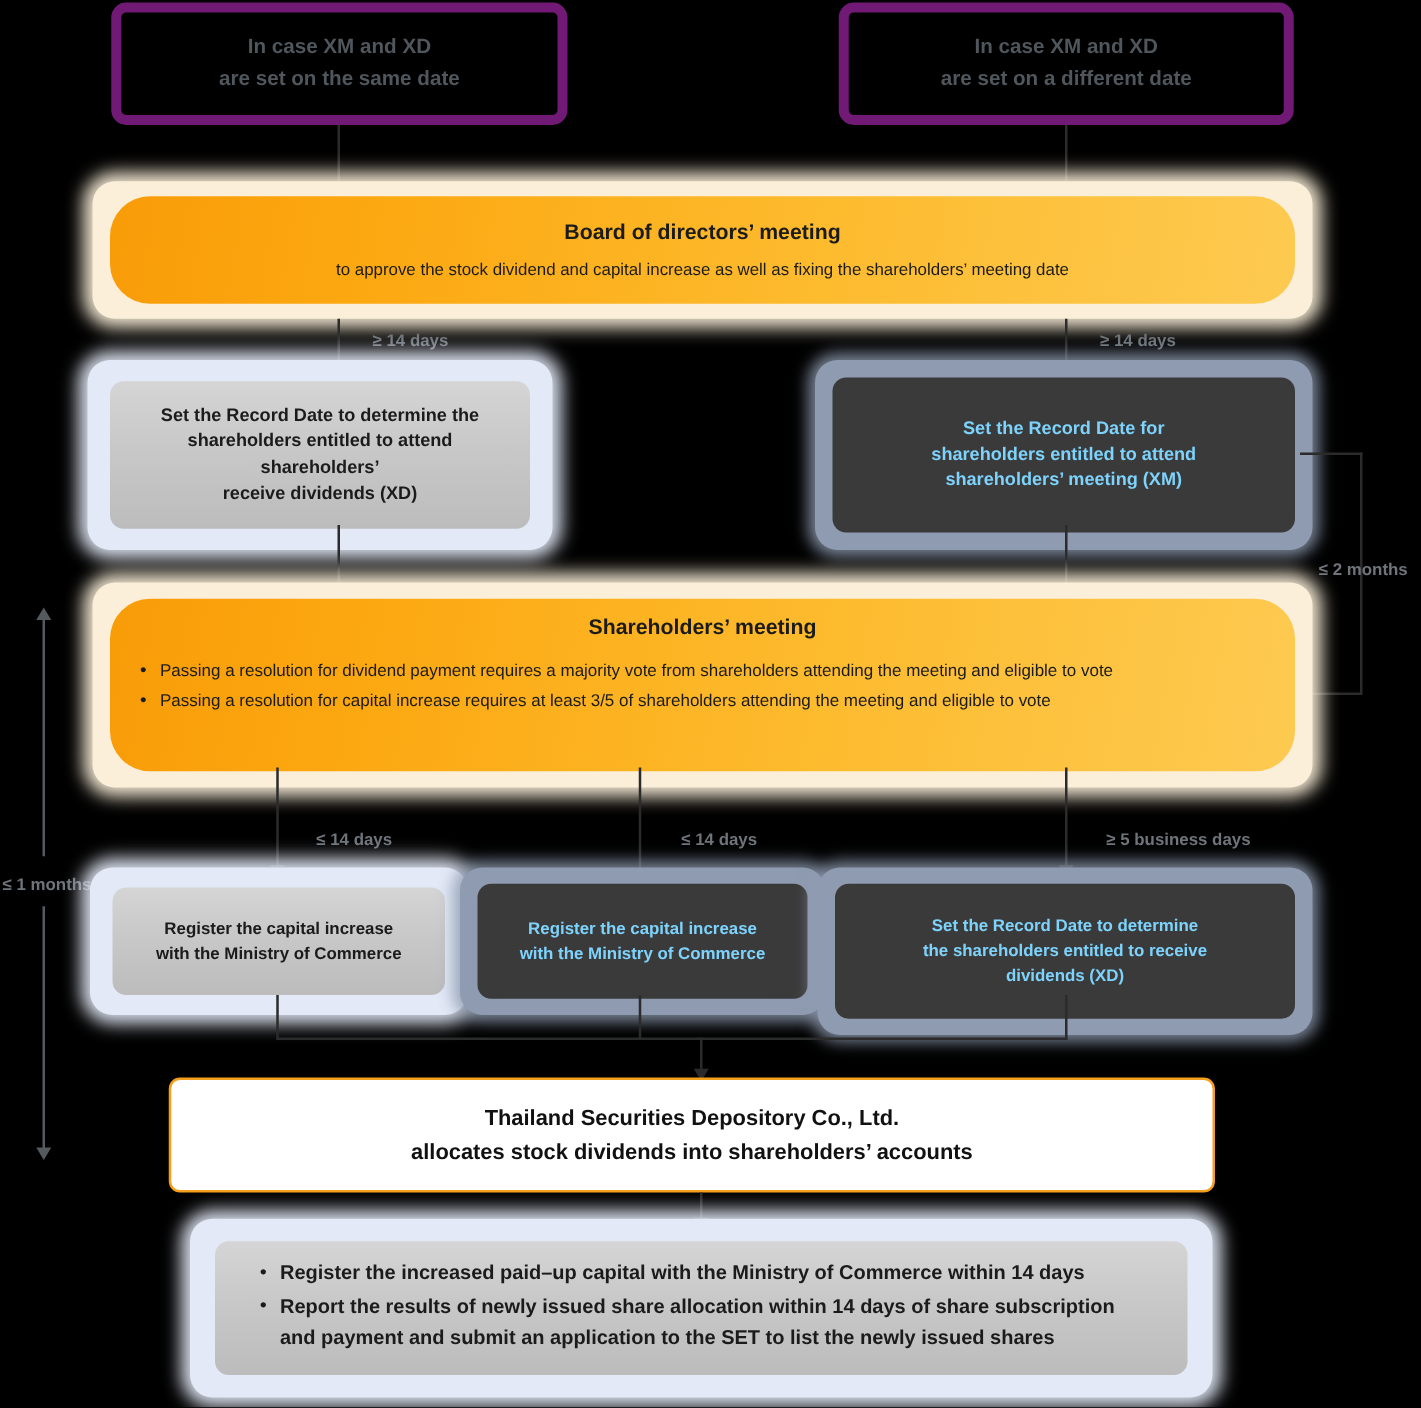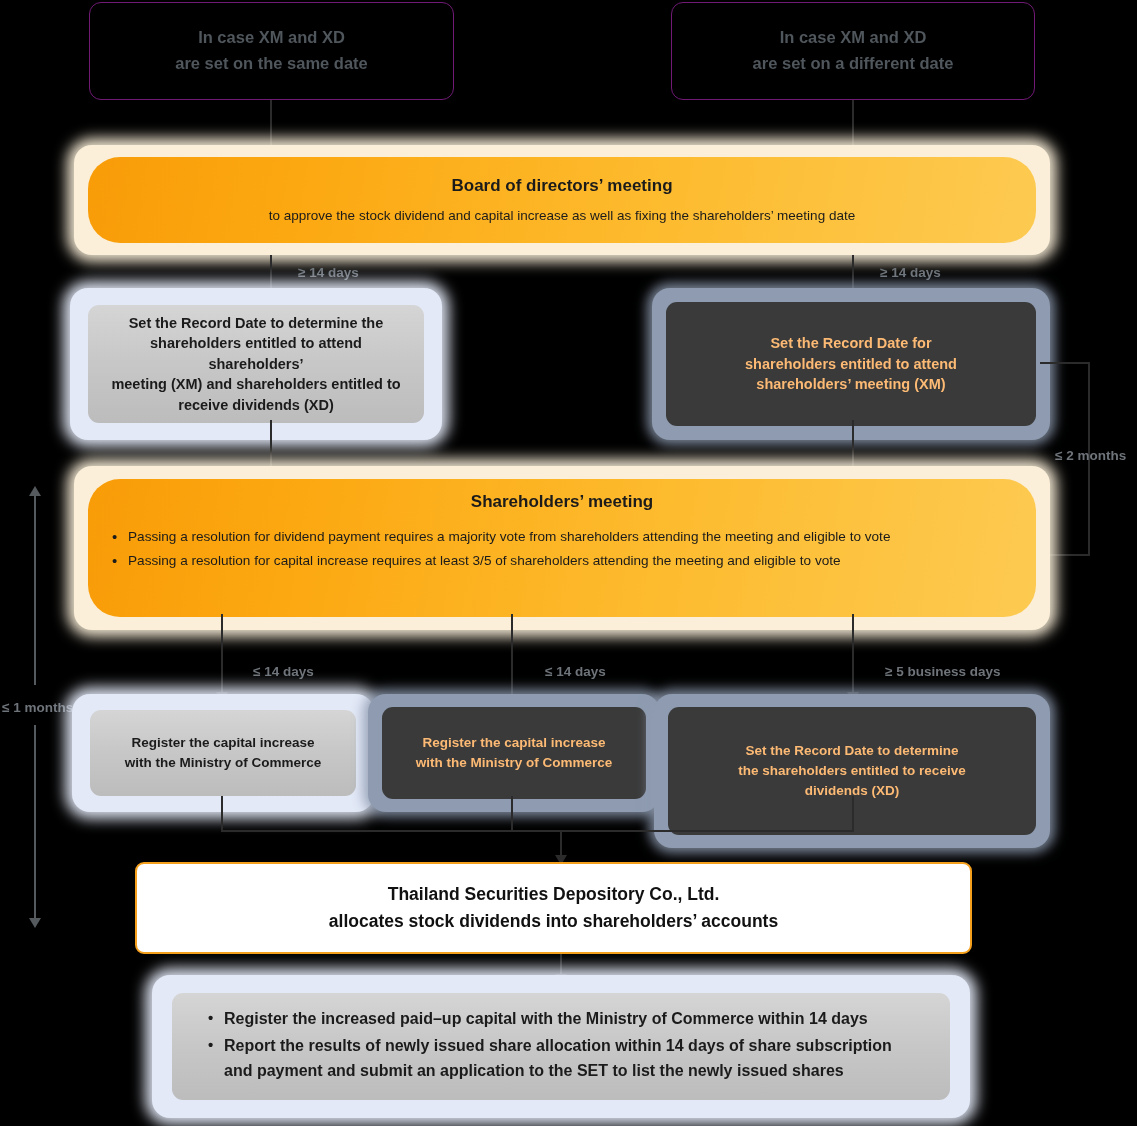--- a/index.html
+++ b/index.html
@@ -14,21 +14,21 @@
     background: #000000;
     font-family: "Liberation Sans", sans-serif;
     overflow: hidden;
   }
 
   
   .abs { position: absolute; box-sizing: border-box; }
 
   
   .case-box {
-    border: 1px solid #701a75;
+    border: 8px solid #701a75;
     border-radius: 12px;
     background: #000000;
     color: #4f565c;
     font-size: 16.5px;
     font-weight: bold;
     line-height: 1.55;
     display: flex;
     align-items: center;
     justify-content: center;
     text-align: center;
@@ -66,21 +66,21 @@
     text-align: center;
     border-radius: 32px;
   }
   .card-gray {
     background: linear-gradient(180deg, #d5d5d5 0%, #c8c8c8 45%, #bcbcbc 100%);
     color: #1b1b1b;
     text-align: center;
   }
   .card-dark {
     background: #3a3a3a;
-    color: #fdba74;
+    color: #7dd3fc;
     text-align: center;
   }
   .card-white {
     background: #ffffff;
     border: 2.5px solid #f5a01c;
     color: #111111;
     text-align: center;
     border-radius: 9px;
   }
 
@@ -203,21 +203,20 @@
   <div class="abs edge-label" style="left:298px; top:265px;">≥ 14 days</div>
 
   <div class="abs vline" style="left:852px; top:255px; width:2px; height:50px;"></div>
   <div class="abs arrow-down" style="left:847px; top:302px;"></div>
   <div class="abs edge-label" style="left:880px; top:265px;">≥ 14 days</div>
 
   <div class="abs glow-blue" style="left:70px; top:288px; width:372px; height:152px;">
     <div class="card card-gray" style="left:18px; top:17px; right:18px; bottom:17px; padding:0 16px;">
       <div class="body">Set the Record Date to determine the</div>
       <div class="body">shareholders entitled to attend shareholders’</div>
-      <div class="body">meeting (XM) and shareholders entitled to</div>
       <div class="body">receive dividends (XD)</div>
     </div>
   </div>
 
   <div class="abs glow-slate" style="left:652px; top:288px; width:398px; height:152px;">
     <div class="card card-dark" style="left:14px; top:14px; right:14px; bottom:14px; padding:0 16px;">
       <div class="body">Set the Record Date for</div>
       <div class="body">shareholders entitled to attend</div>
       <div class="body">shareholders’ meeting (XM)</div>
     </div>
@@ -268,21 +267,21 @@
     </div>
   </div>
 
   <div class="abs glow-slate" style="left:368px; top:694px; width:292px; height:118px;">
     <div class="card card-dark" style="left:14px; top:13px; right:14px; bottom:13px; padding:0 10px;">
       <div class="body-sm">Register the capital increase</div>
       <div class="body-sm">with the Ministry of Commerce</div>
     </div>
   </div>
 
-  <div class="abs glow-slate" style="left:654px; top:694px; width:396px; height:154px;">
+  <div class="abs glow-slate" style="left:654px; top:694px; width:396px; height:134px;">
     <div class="card card-dark" style="left:14px; top:13px; right:14px; bottom:13px; padding:0 12px;">
       <div class="body-sm">Set the Record Date to determine</div>
       <div class="body-sm">the shareholders entitled to receive</div>
       <div class="body-sm">dividends (XD)</div>
     </div>
   </div>
 
   <div class="abs vline" style="left:221px; top:796px; width:2px; height:36px;"></div>
   <div class="abs vline" style="left:511px; top:796px; width:2px; height:36px;"></div>
   <div class="abs vline" style="left:852px; top:796px; width:2px; height:36px;"></div>

